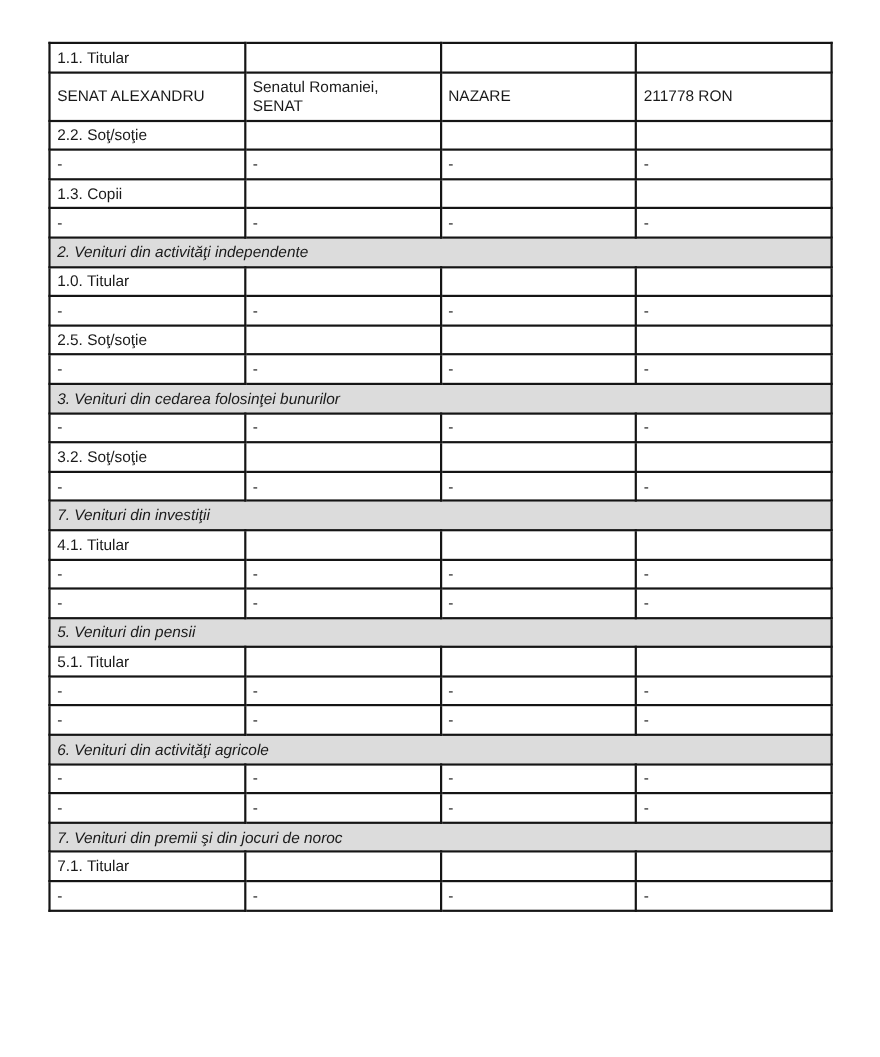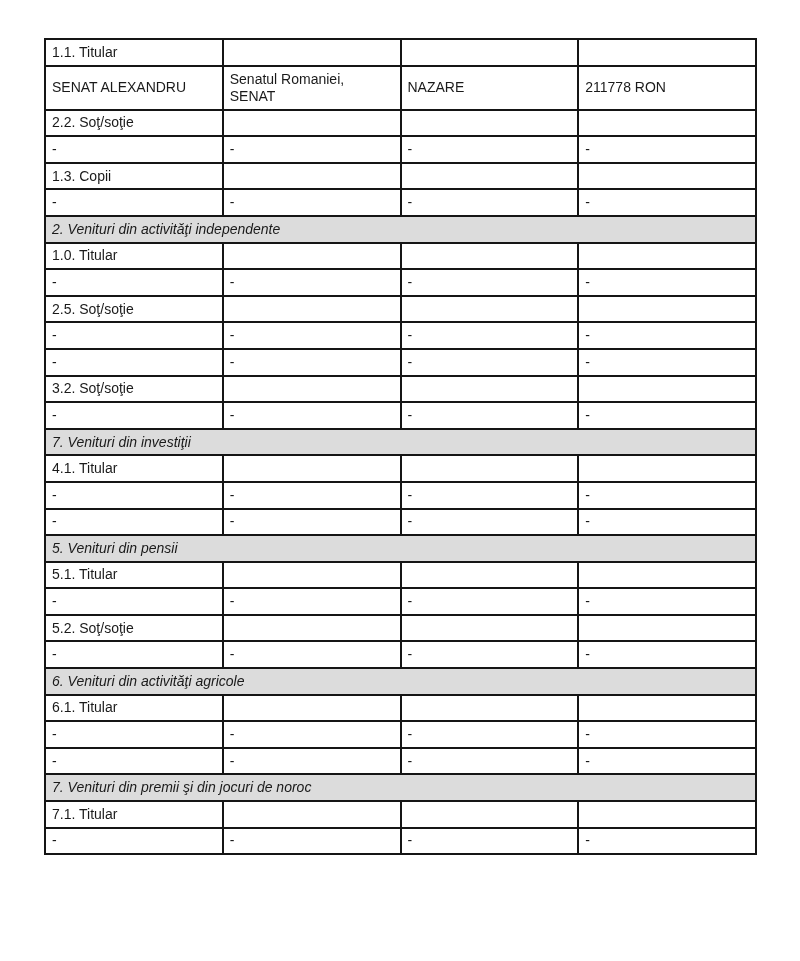--- a/index.html
+++ b/index.html
@@ -105,20 +105,23 @@
           <td></td>
           <td></td>
         </tr>
         <tr>
           <td>-</td>
           <td>-</td>
           <td>-</td>
           <td>-</td>
         </tr>
         <tr>
+          <td colspan="4" class="section-cell">3. Venituri din cedarea folosinţei bunurilor</td>
+        </tr>
+        <tr>
           <td>-</td>
           <td>-</td>
           <td>-</td>
           <td>-</td>
         </tr>
         <tr>
           <td>3.2. Soţ/soţie</td>
           <td></td>
           <td></td>
           <td></td>
@@ -159,39 +162,27 @@
           <td></td>
           <td></td>
         </tr>
         <tr>
           <td>-</td>
           <td>-</td>
           <td>-</td>
           <td>-</td>
         </tr>
         <tr>
-          <td>5.2. Soţ/soţie</td>
-          <td></td>
-          <td></td>
-          <td></td>
-        </tr>
-        <tr>
           <td>-</td>
           <td>-</td>
           <td>-</td>
           <td>-</td>
         </tr>
         <tr>
           <td colspan="4" class="section-cell">6. Venituri din activităţi agricole</td>
-        </tr>
-        <tr>
-          <td>6.1. Titular</td>
-          <td></td>
-          <td></td>
-          <td></td>
         </tr>
         <tr>
           <td>-</td>
           <td>-</td>
           <td>-</td>
           <td>-</td>
         </tr>
         <tr>
           <td>-</td>
           <td>-</td>

